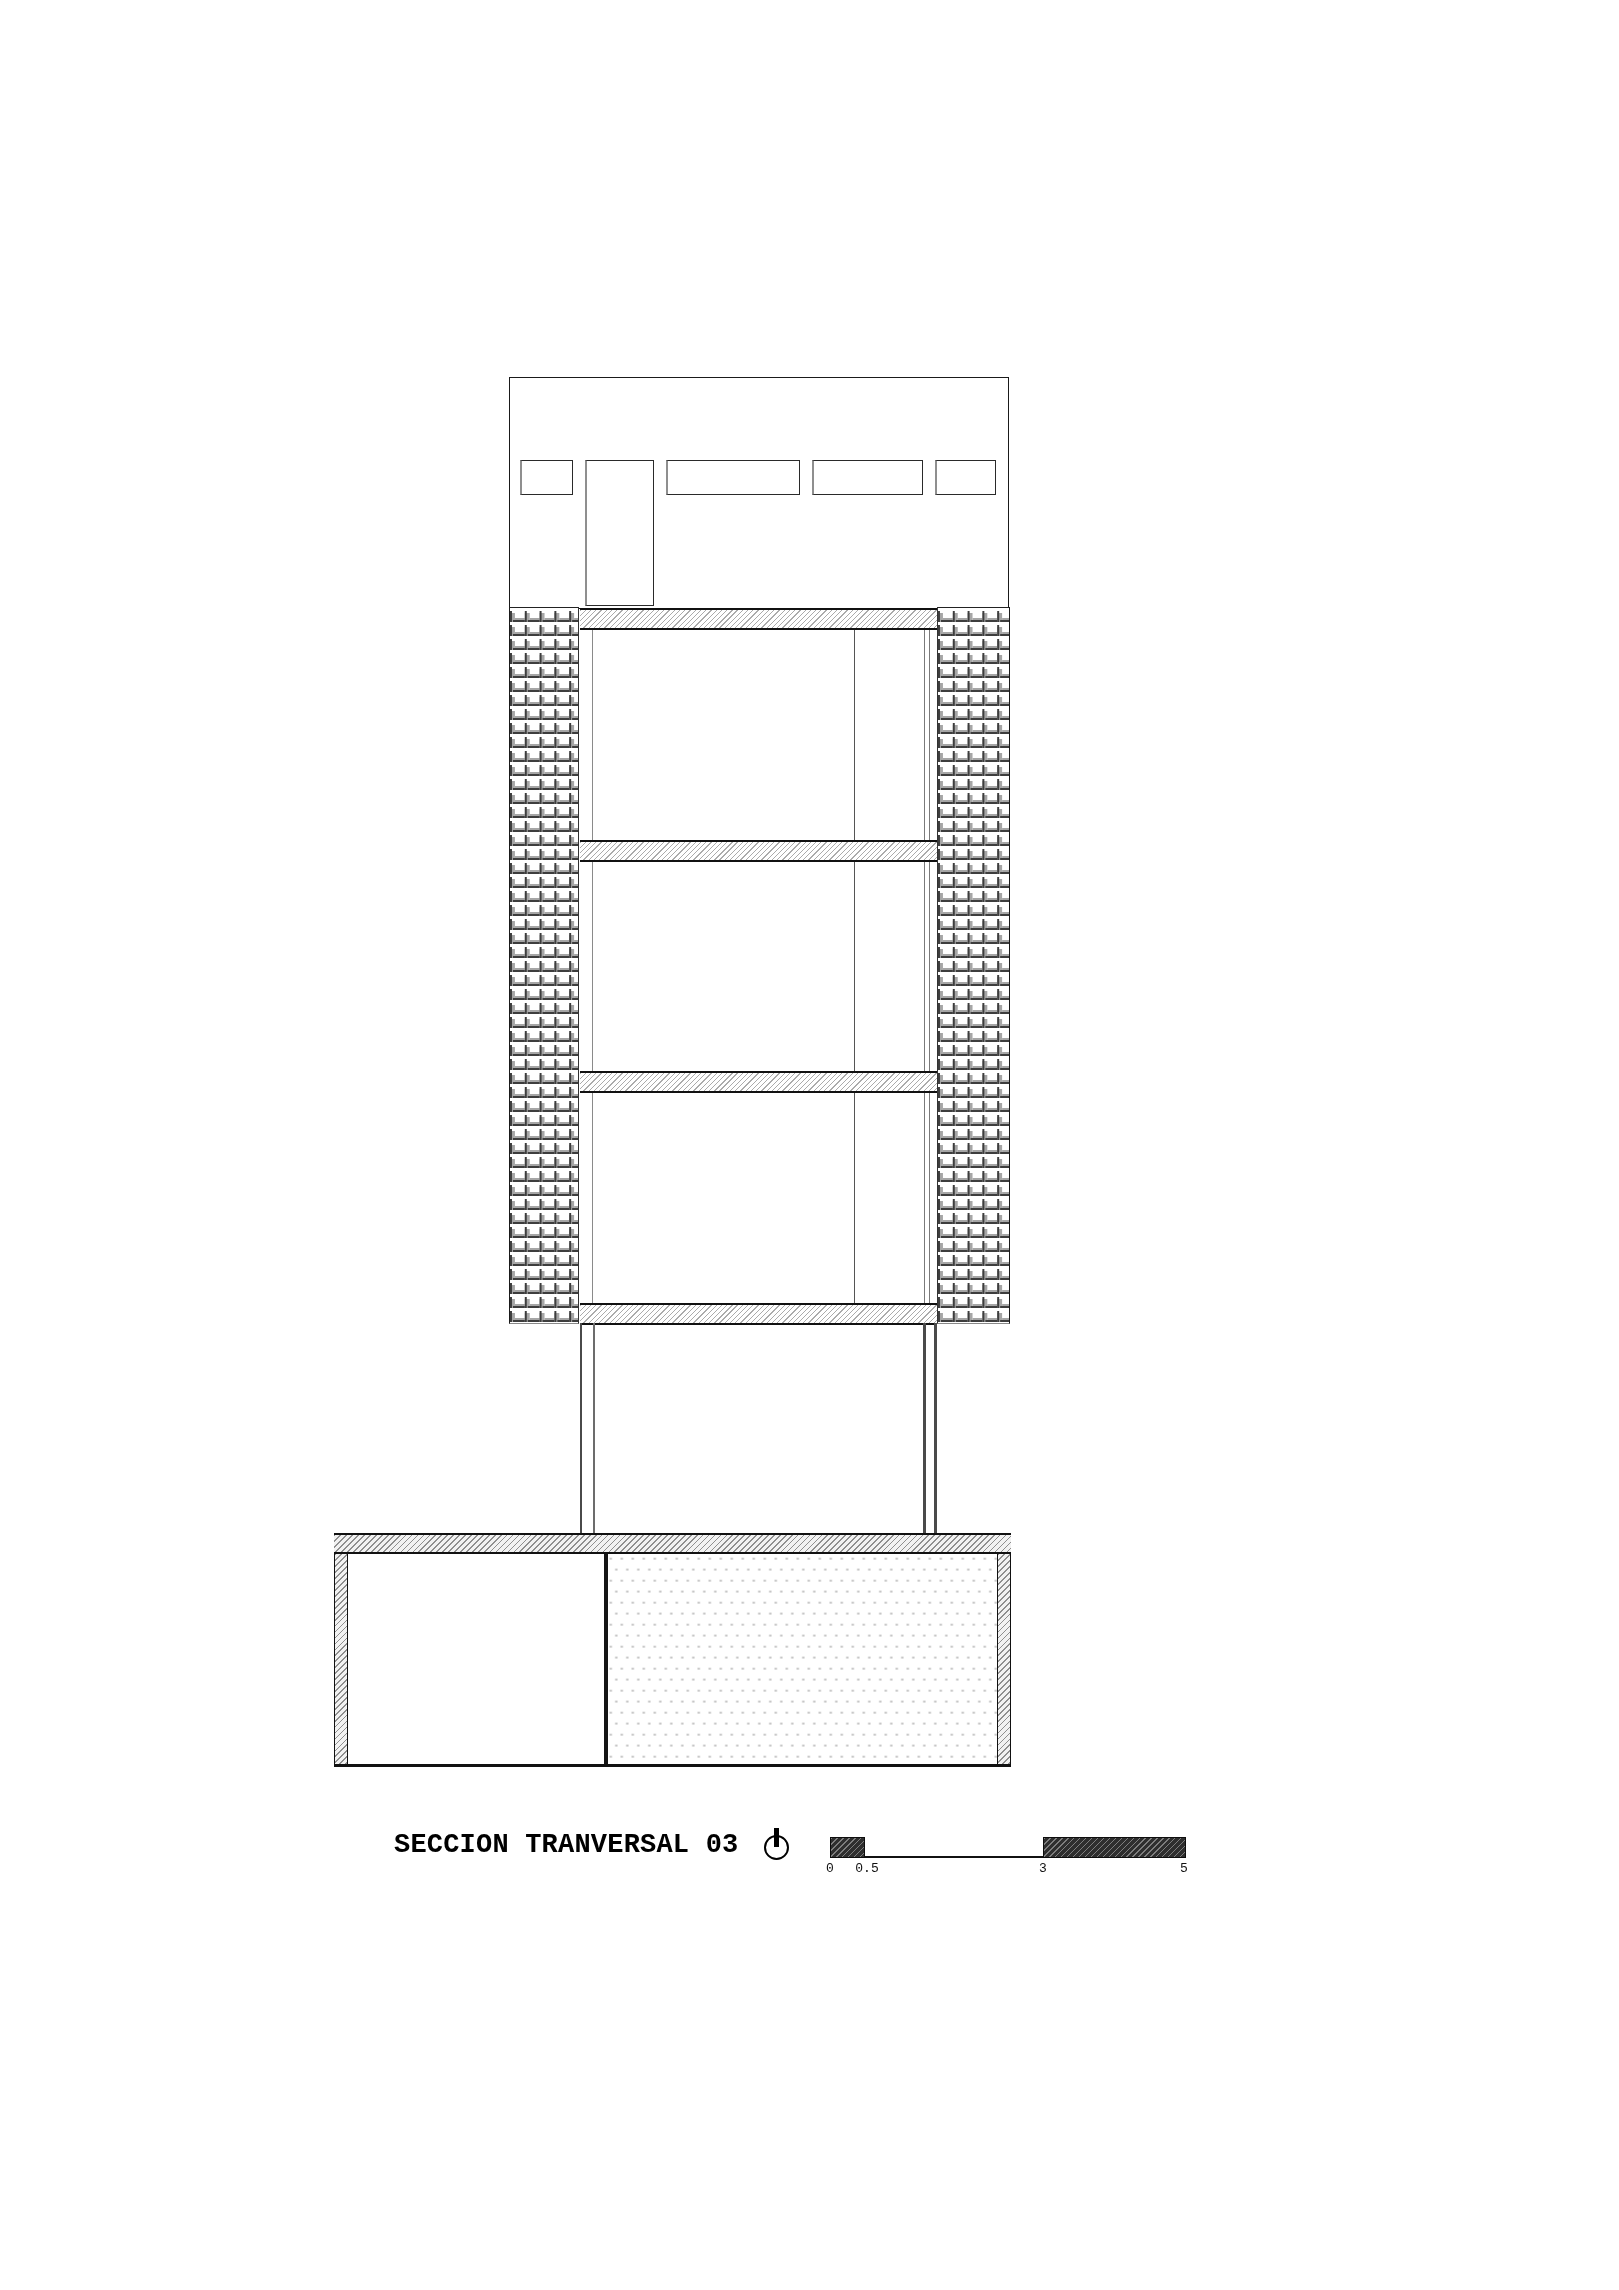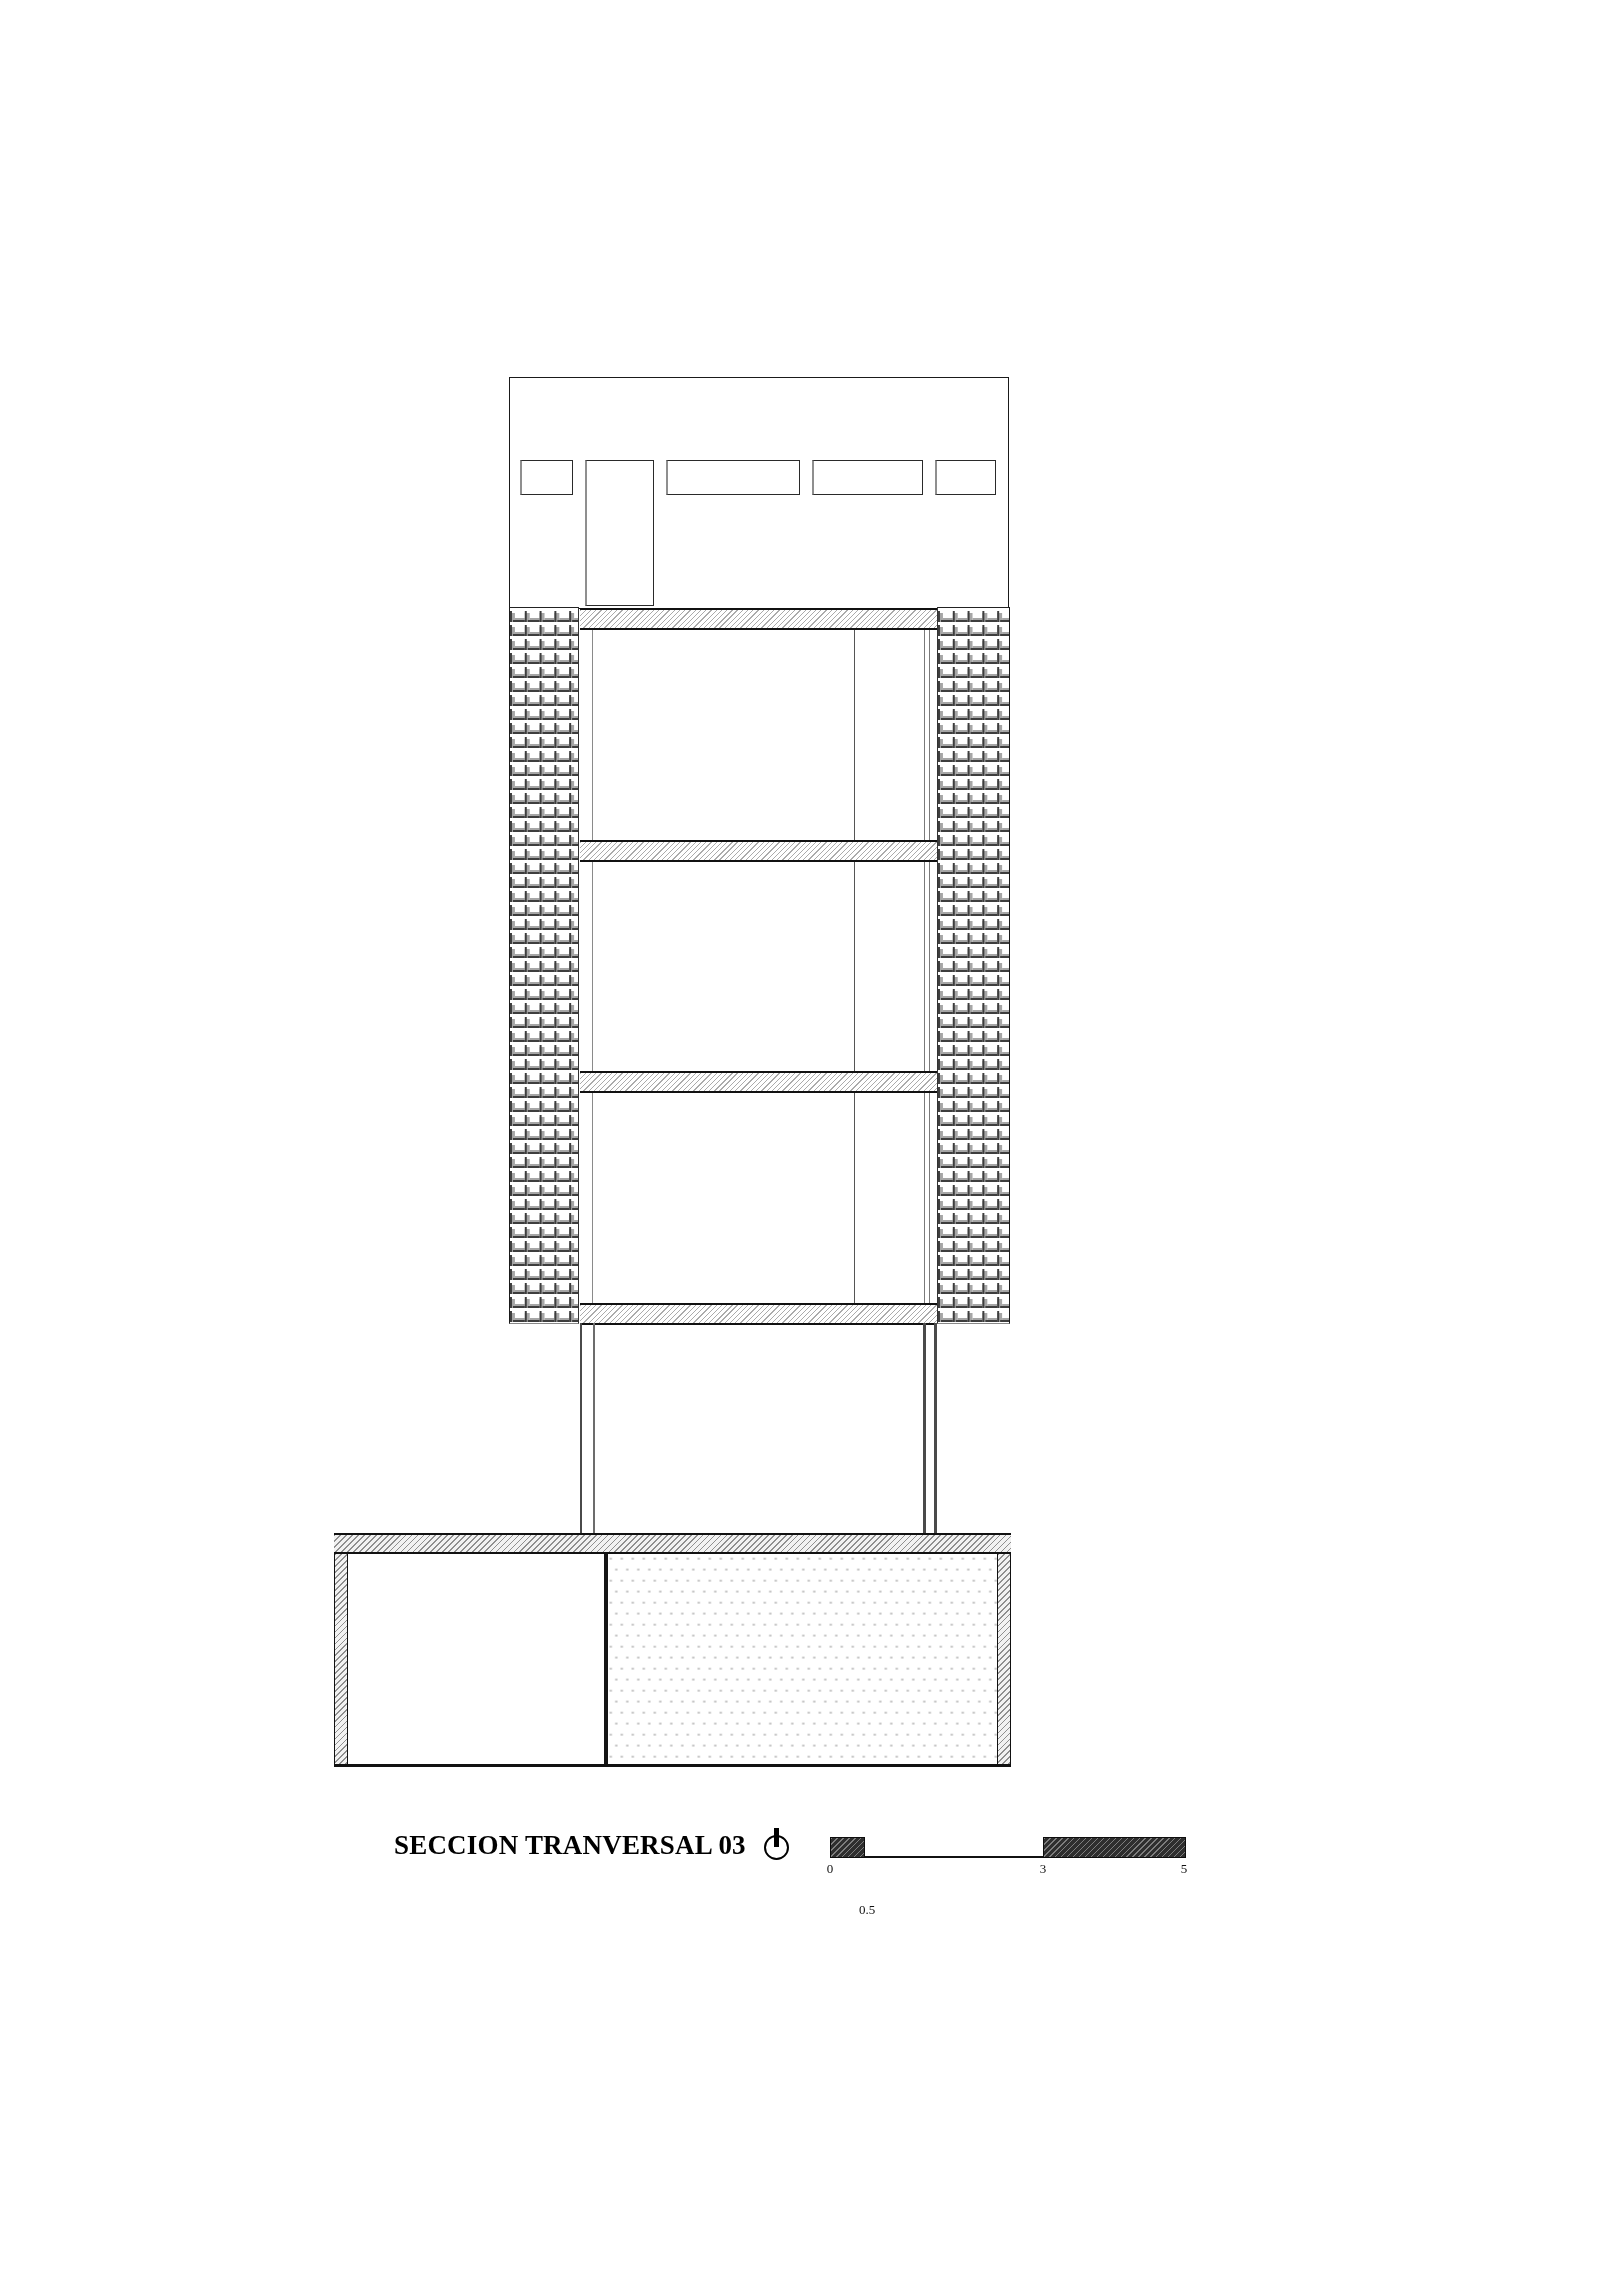--- a/index.html
+++ b/index.html
@@ -1,20 +1,20 @@
 <!DOCTYPE html>
 <html style="font-size:14.8px"><head>
 <meta charset="utf-8">
 <style>
   html,body{margin:0;padding:0;background:#fff;}
   #canvas{
     position:relative;
     width:1620px;height:2291px;
     background:#ffffff;
-    font-family:Liberation Serif, serif;
+    font-family:Liberation Mono, monospace;
     overflow:hidden;
   }
   #canvas *{box-sizing:border-box;position:absolute;}
 
   
   .roof-box{
     left:509px;top:377px;width:500px;height:232px;
     border:1.8px solid #1a1a1a;background:#fff;
   }
   .roof-rect{
@@ -118,21 +118,21 @@
     background-color:#2e2e2e;
     background-image:repeating-linear-gradient(135deg,rgba(255,255,255,.38) 0 0.9px,transparent 0.9px 4.2px);
     border:0.9px solid #0d0d0d;
   }
   .sb1{left:830px;width:35px;}
   .sb2{left:1043px;width:143px;}
   .scale-label{
     top:1861px;font-size:13px;color:#111;transform:translateX(-50%);
     white-space:nowrap;
   }
-  .slab-l0{left:830px;} .slab-l05{left:867px;margin-top:41px;} .slab-l3{left:1043px;} .slab-l5{left:1184px;}
+  .slab-l0{left:830px;} .slab-l05{left:867px;} .slab-l3{left:1043px;} .slab-l5{left:1184px;}
 </style>
 </head>
 <body>
 
 <div id="canvas">
 
   <div class="roof-box">
     <div class="roof-rect rr1"></div>
     <div class="roof-rect rr2"></div>
     <div class="roof-rect rr3"></div>

